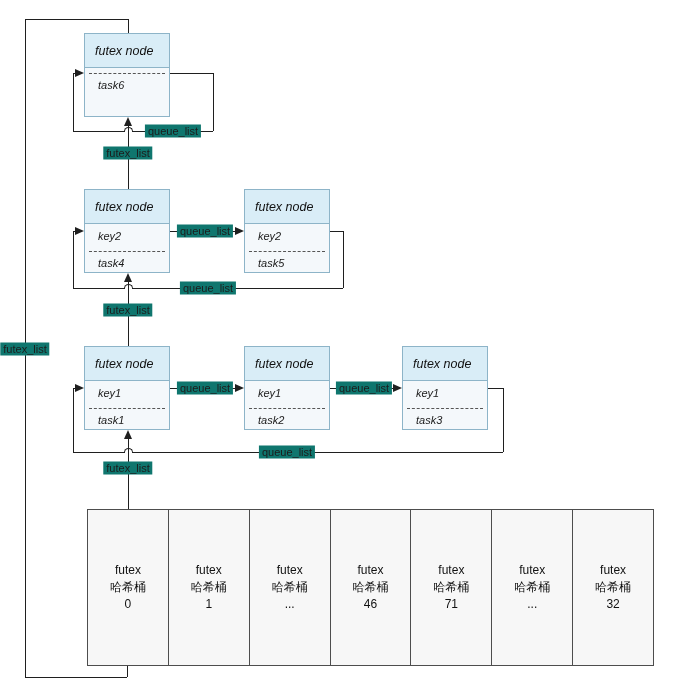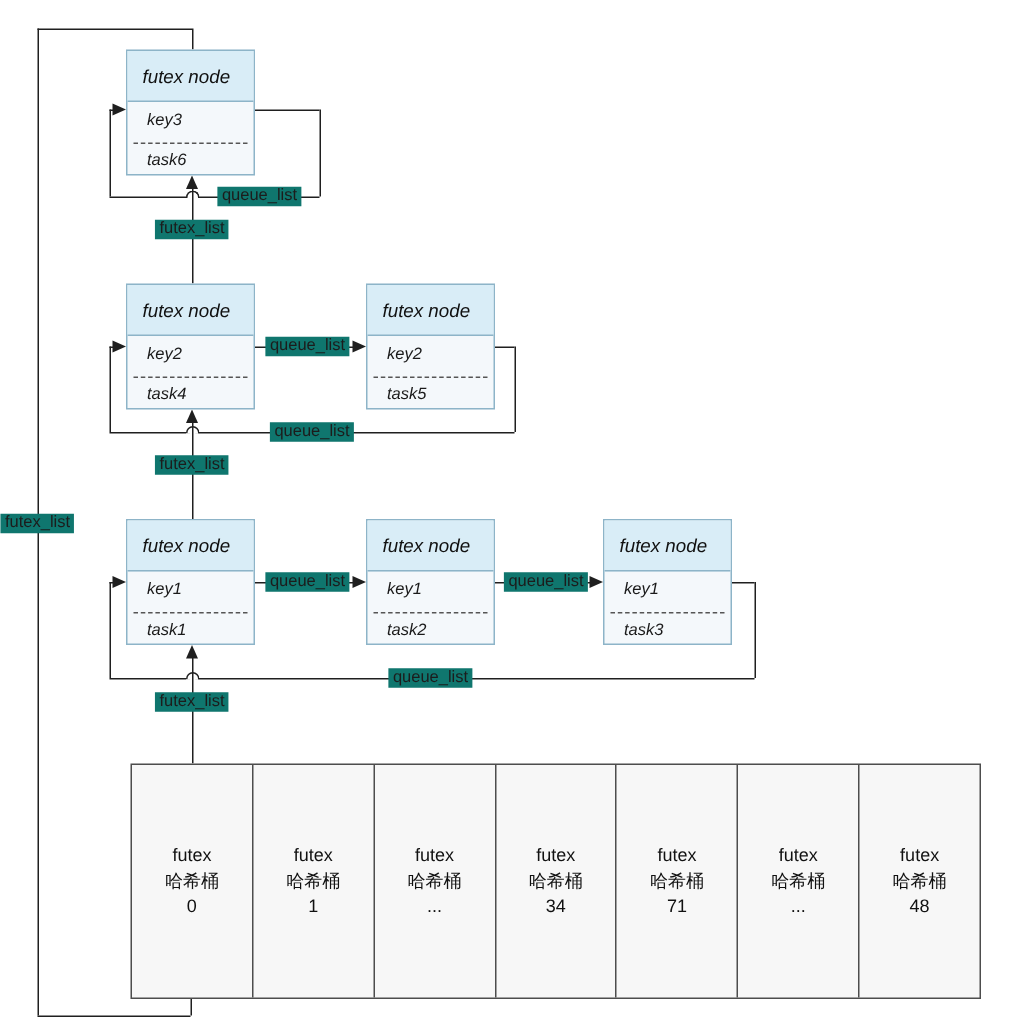--- a/index.html
+++ b/index.html
@@ -104,21 +104,20 @@
   <div class="eh" style="left:73px;top:388px;width:5px;"></div>
   <div class="arr-right" style="left:75px;top:383.5px;"></div>
   <span class="elabel" style="left:287px;top:452px;">queue_list</span>
 
   <div class="arr-up" style="left:123.5px;top:430px;"></div>
   <div class="ev" style="left:128px;top:438px;height:71px;"></div>
   <span class="elabel" style="left:128px;top:468px;">futex_list</span>
 
   <div class="node" style="left:84px;top:33px;">
     <div class="node-header">futex node</div>
-    <div class="node-key">key3</div>
     <div class="node-sep"></div>
     <div class="node-task">task6</div>
   </div>
 
   <div class="node" style="left:84px;top:189px;">
     <div class="node-header">futex node</div>
     <div class="node-key">key2</div>
     <div class="node-sep"></div>
     <div class="node-task">task4</div>
   </div>
@@ -163,32 +162,32 @@
       <span>1</span>
     </div>
     <div class="bucket">
       <span>futex</span>
       <span>哈希桶</span>
       <span>...</span>
     </div>
     <div class="bucket">
       <span>futex</span>
       <span>哈希桶</span>
-      <span>34</span>
+      <span>46</span>
     </div>
     <div class="bucket">
       <span>futex</span>
       <span>哈希桶</span>
       <span>71</span>
     </div>
     <div class="bucket">
       <span>futex</span>
       <span>哈希桶</span>
       <span>...</span>
     </div>
     <div class="bucket">
       <span>futex</span>
       <span>哈希桶</span>
-      <span>48</span>
+      <span>32</span>
     </div>
   </div>
 
 </div>
 
 </body></html>

